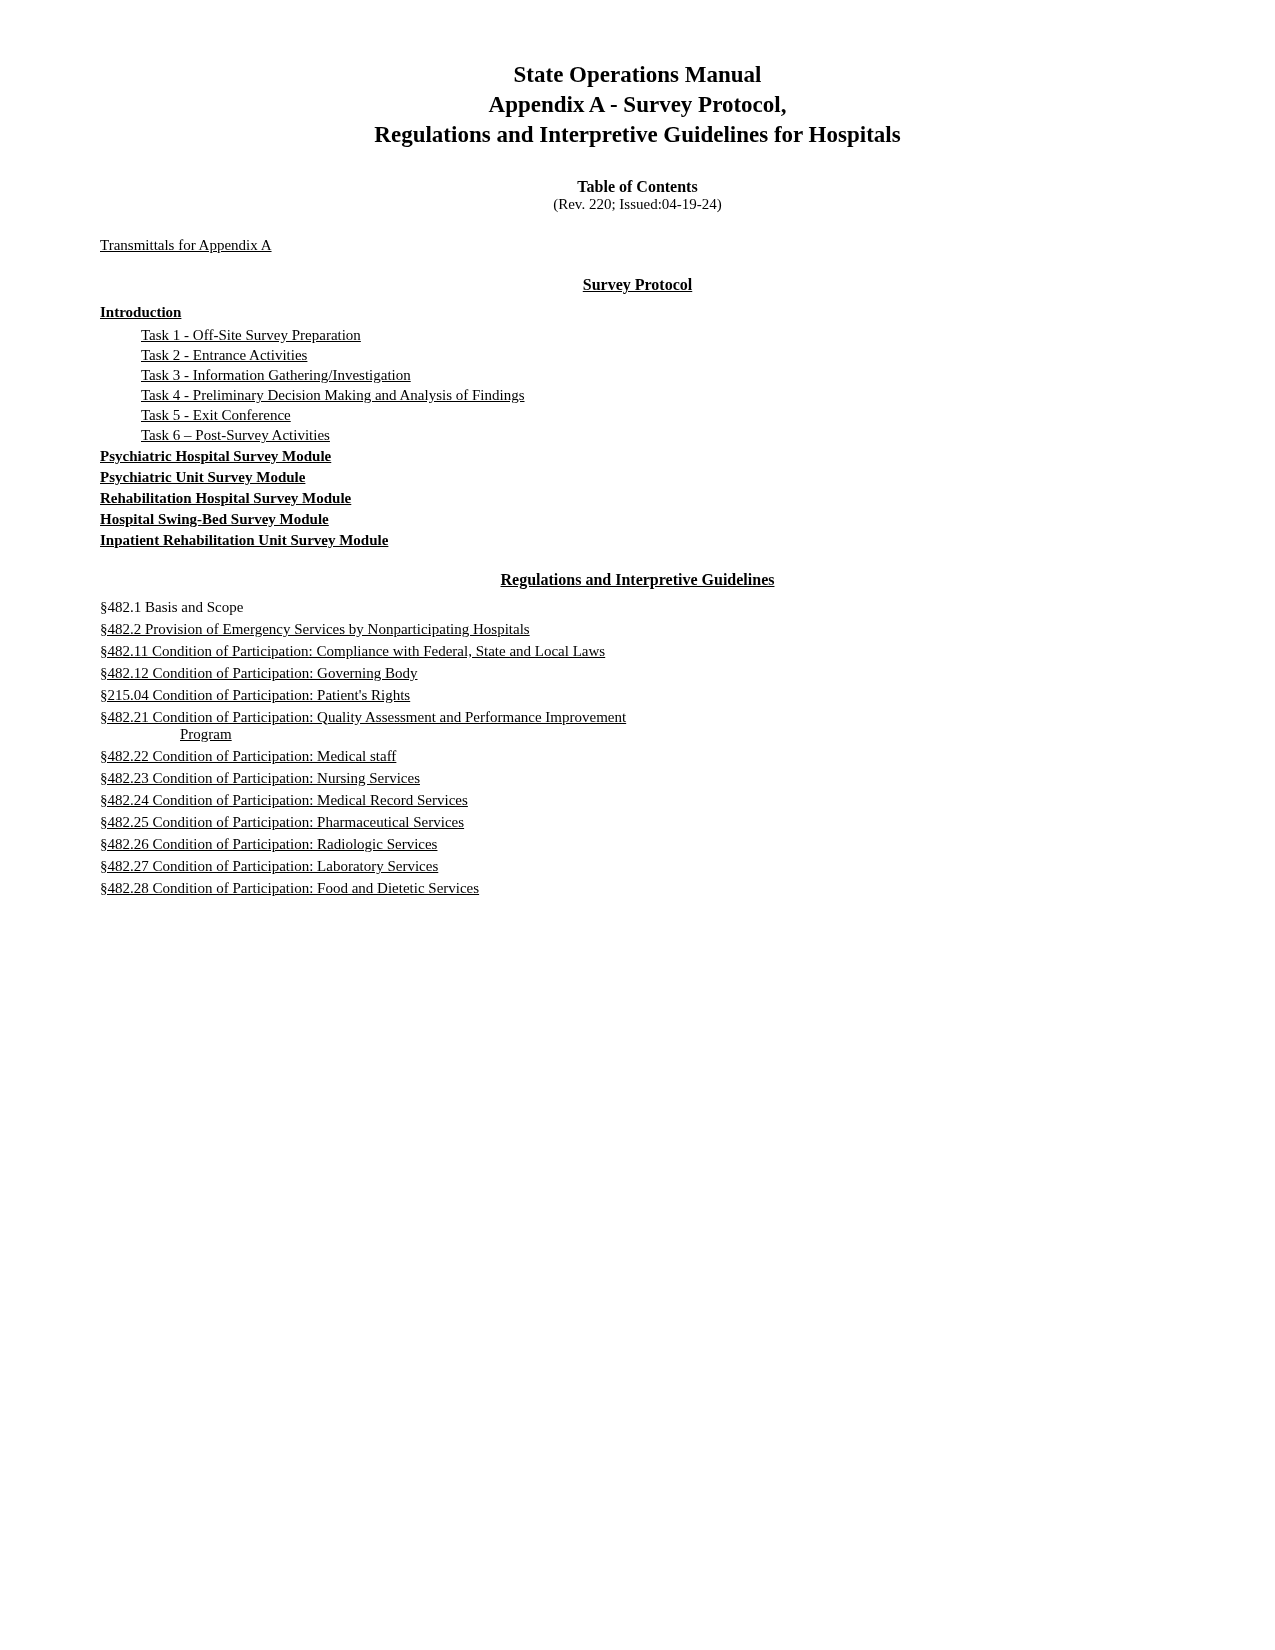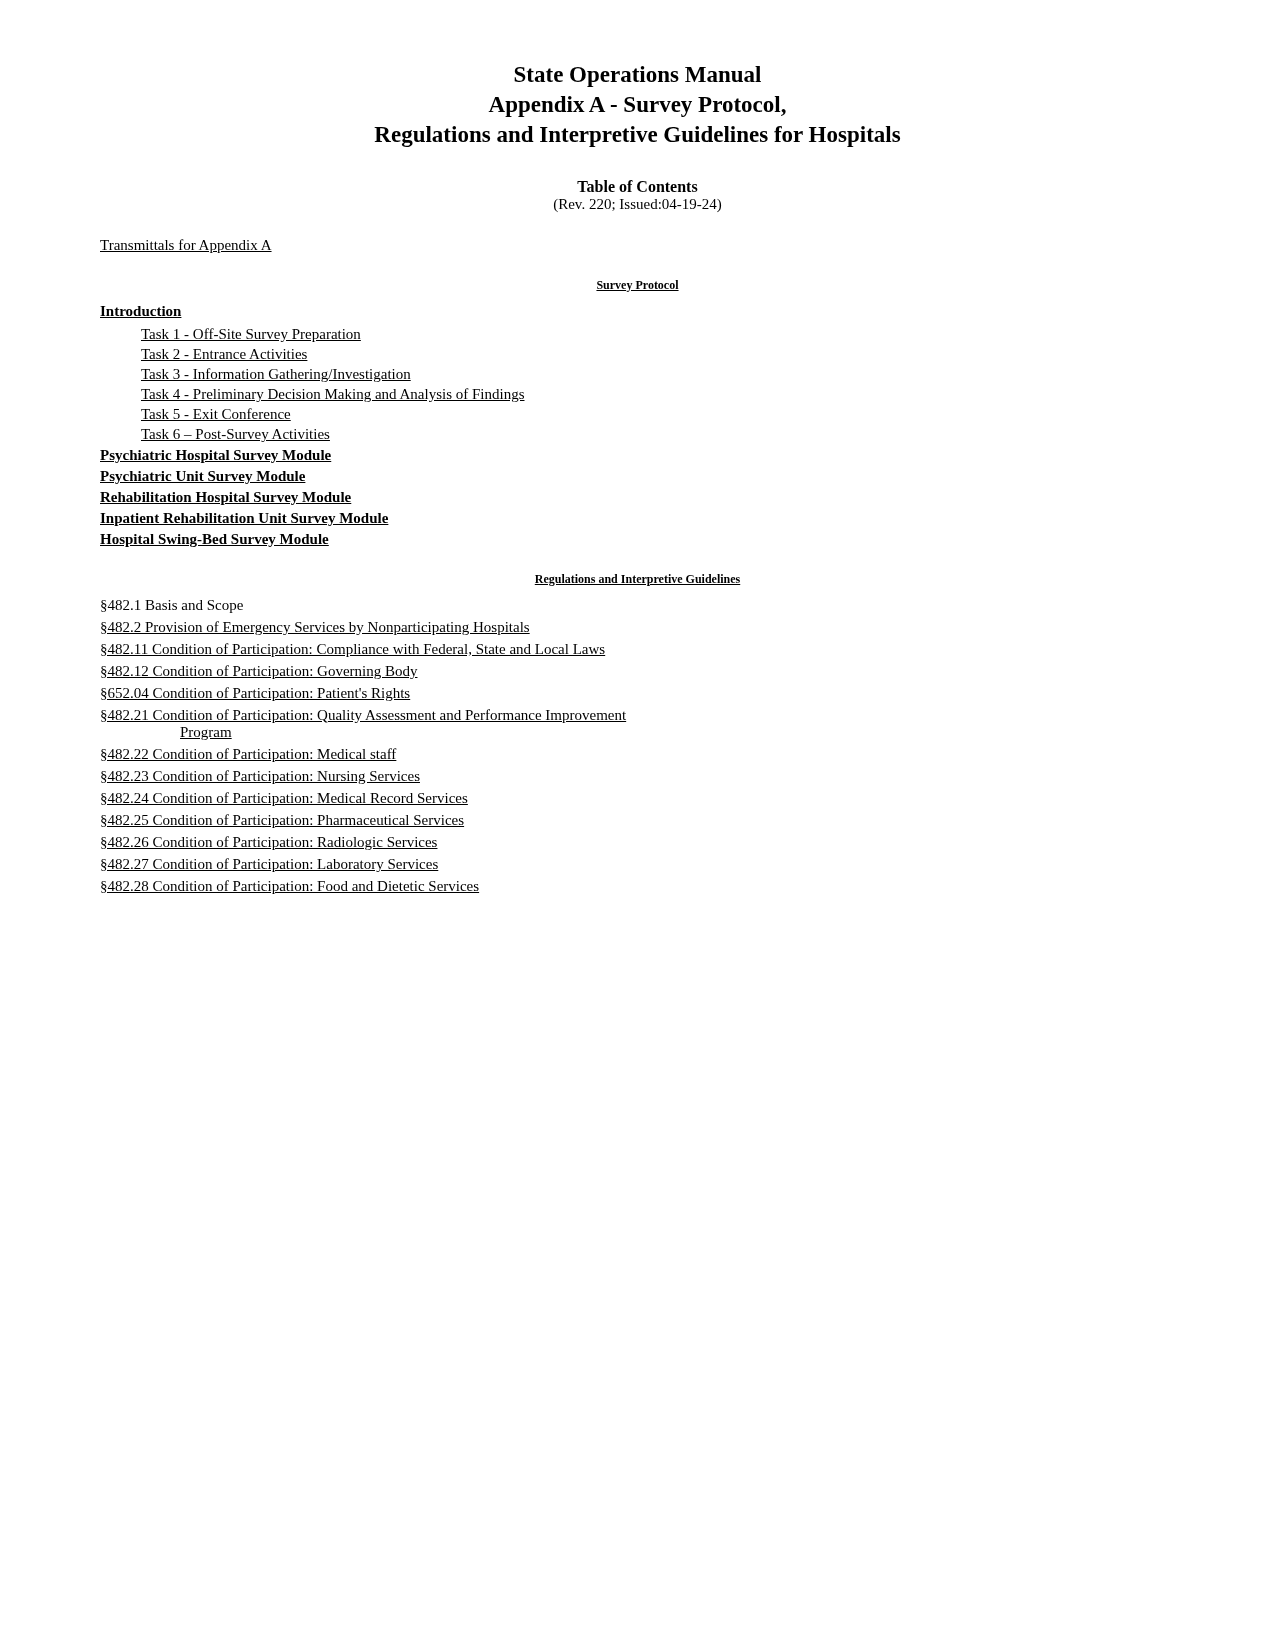--- a/index.html
+++ b/index.html
@@ -54,21 +54,21 @@
     }
 
     .center-heading {
       text-align: center;
       margin: 22px 0 10px 0;
     }
 
     .center-heading span {
       font-weight: bold;
       text-decoration: underline;
-      font-size: 12px;
+      font-size: 16px;
     }
 
     .intro-heading {
       font-weight: bold;
       text-decoration: underline;
       font-size: 15px;
       margin-bottom: 6px;
     }
 
     .task-list {
@@ -155,36 +155,36 @@
   <a class="task-item">Task 3 - Information Gathering/Investigation</a>
   <a class="task-item">Task 4 - Preliminary Decision Making and Analysis of Findings</a>
   <a class="task-item">Task 5 - Exit Conference</a>
   <a class="task-item">Task 6 – Post-Survey Activities</a>
 </div>
 
 <div>
   <a class="module-item">Psychiatric Hospital Survey Module</a>
   <a class="module-item">Psychiatric Unit Survey Module</a>
   <a class="module-item">Rehabilitation Hospital Survey Module</a>
+  <a class="module-item">Hospital Swing-Bed Survey Module</a>
   <a class="module-item">Inpatient Rehabilitation Unit Survey Module</a>
-  <a class="module-item">Hospital Swing-Bed Survey Module</a>
 </div>
 
 <div class="center-heading">
   <span>Regulations and Interpretive Guidelines</span>
 </div>
 
 <div class="reg-list">
 
   <span class="plain-item">§482.1 Basis and Scope</span>
 
   <a class="reg-item">§482.2 Provision of Emergency Services by Nonparticipating Hospitals</a>
   <a class="reg-item">§482.11 Condition of Participation:  Compliance with Federal, State and Local Laws</a>
   <a class="reg-item">§482.12 Condition of Participation:  Governing Body</a>
-  <a class="reg-item">§652.04 Condition of Participation:  Patient's Rights</a>
+  <a class="reg-item">§215.04 Condition of Participation:  Patient's Rights</a>
 
   <div class="reg-item-wrapped">
     <span class="line1">§482.21 Condition of Participation:  Quality Assessment and Performance Improvement</span>
     <span class="line2">Program</span>
   </div>
 
   <a class="reg-item">§482.22 Condition of Participation:  Medical staff</a>
   <a class="reg-item">§482.23 Condition of Participation:  Nursing Services</a>
   <a class="reg-item">§482.24 Condition of Participation:  Medical Record Services</a>
   <a class="reg-item">§482.25 Condition of Participation:  Pharmaceutical Services</a>

